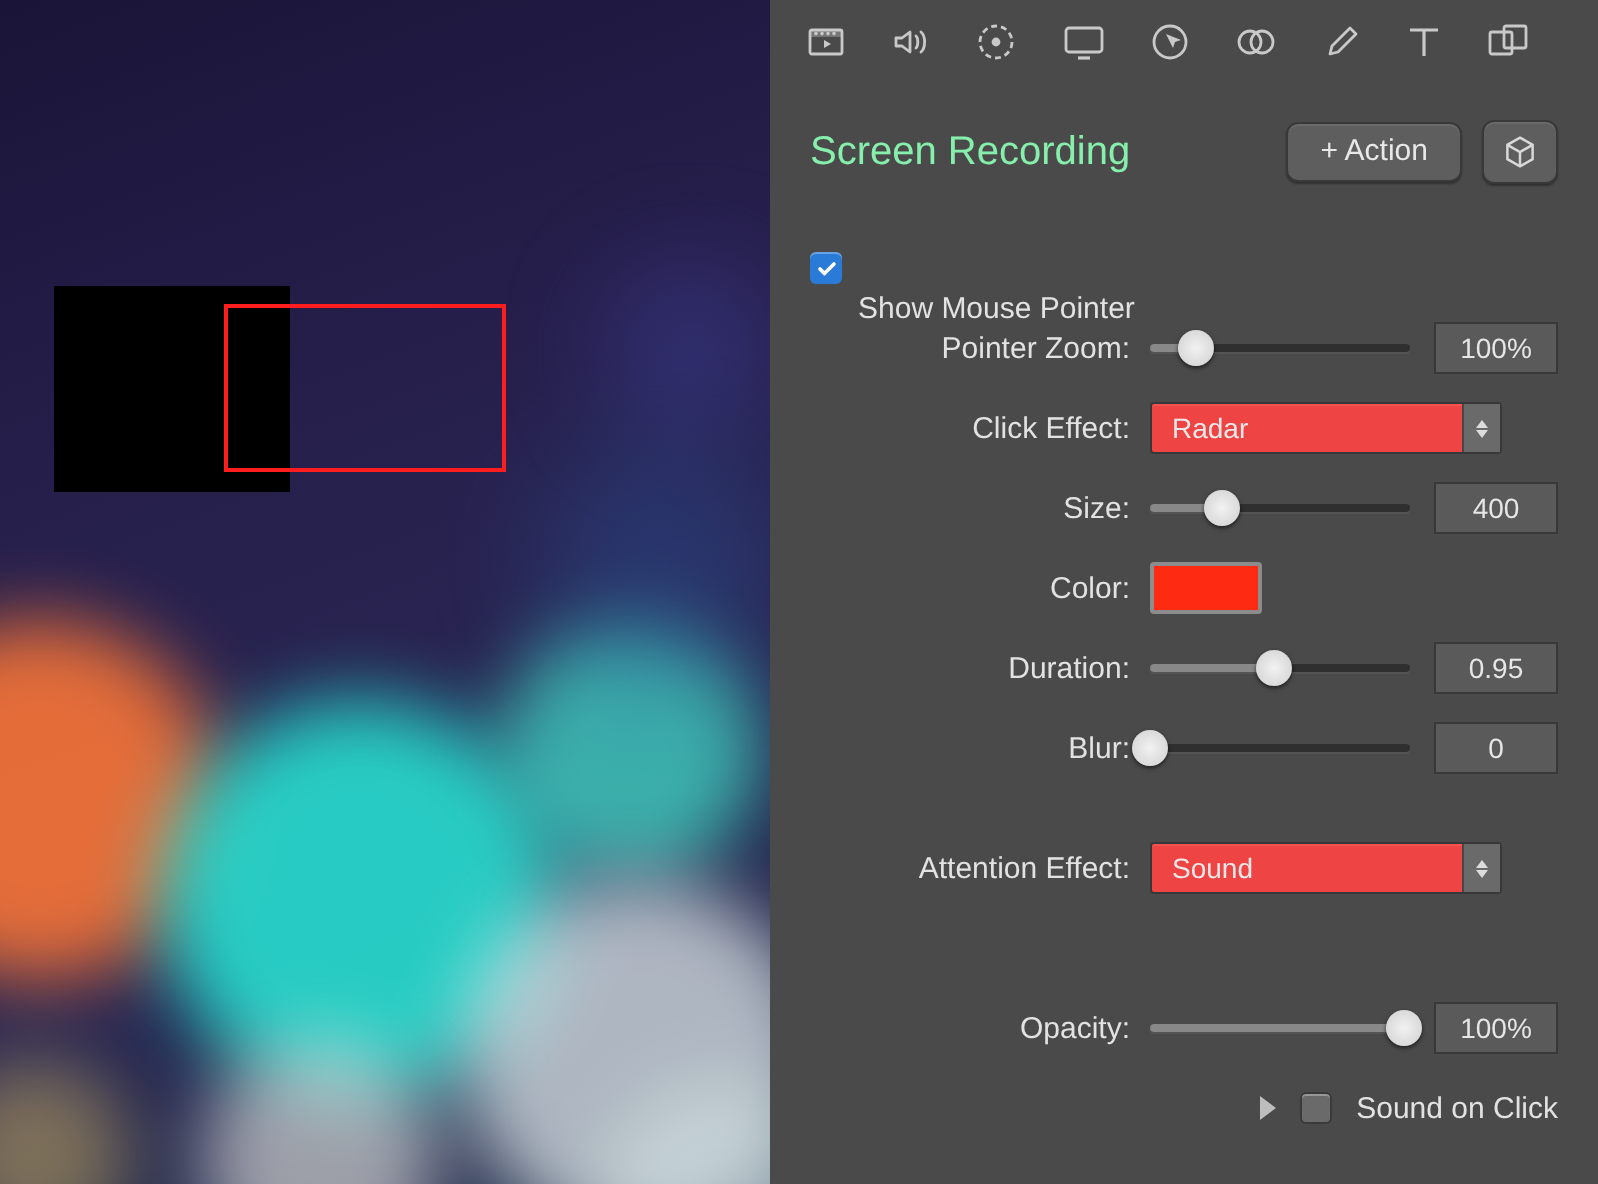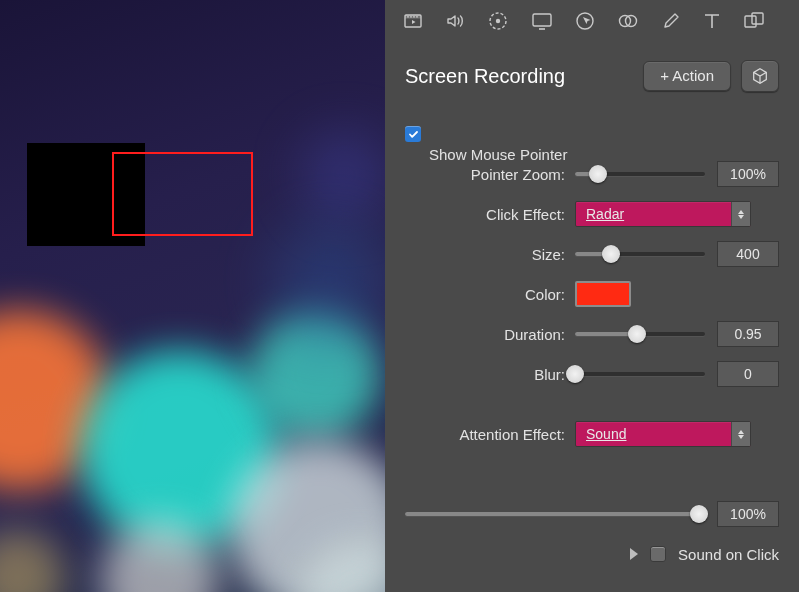--- a/index.html
+++ b/index.html
@@ -74,21 +74,21 @@
 
   .hdr {
     display:flex;
     align-items:center;
     padding:18px 20px 22px 20px;
     gap:10px;
   }
   .hdr-title {
     font-size:20px;
     font-weight:400;
-    color:#ffffff;
+    color:#86efac;
     flex:1;
   }
   .btn-action {
     background:#5e5e5e;
     border:1px solid #393939;
     border-radius:6px;
     color:#e8e8e8;
     padding:5px 16px 6px;
     font-size:15px;
     box-shadow: inset 0 1px 0 rgba(255,255,255,.08), 0 1px 1px rgba(0,0,0,.35);
@@ -166,31 +166,30 @@
     border-radius:0;
     color:#e6e6e6;
     display:flex;align-items:center;justify-content:center;
     font-size:14px;
     flex-shrink:0;
   }
 
   .select {
     position:relative;
     height:24px;
-    background:#be185d;
+    background:#ef4444;
     border:1px solid #383838;
     border-radius:2px;
     display:flex;
     align-items:center;
     padding:0 22px 0 10px;
     color:#e8e8e8;
     font-size:14px;
     min-width:130px;
     box-shadow: inset 0 1px 0 rgba(255,255,255,.07);
-    text-decoration: underline;
   }
   .select .caret {
     position:absolute;right:0;top:0;bottom:0;width:18px;
     display:flex;flex-direction:column;align-items:center;justify-content:center;
     gap:1px;
     background:#6a6a6a;
     border-left:1px solid #484848;
   }
   .caret .up,.caret .down{
     width:0;height:0;border-left:3.5px solid transparent;border-right:3.5px solid transparent;
@@ -404,20 +403,21 @@
                 <span class="down"></span>
               </span>
           </div>
         </div>
       </div>
 
       <div class="row">
       </div>
 
       <div class="row">
+        <div class="label">Opacity:</div>
         <div class="ctrl">
           <div class="slider">
             <div class="track"></div>
               <div class="fill" style="width: 98%;"></div>
               <div class="thumb" style="left: 98%;"></div>
           </div>
           <div class="valbox">100%</div>
         </div>
       </div>
 

